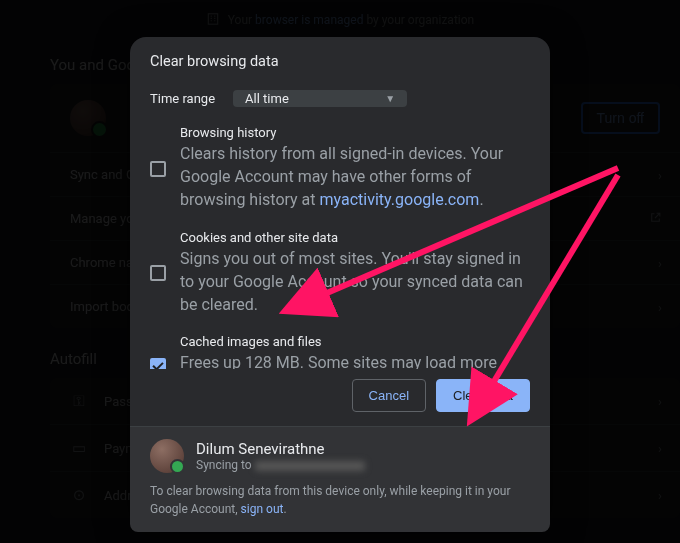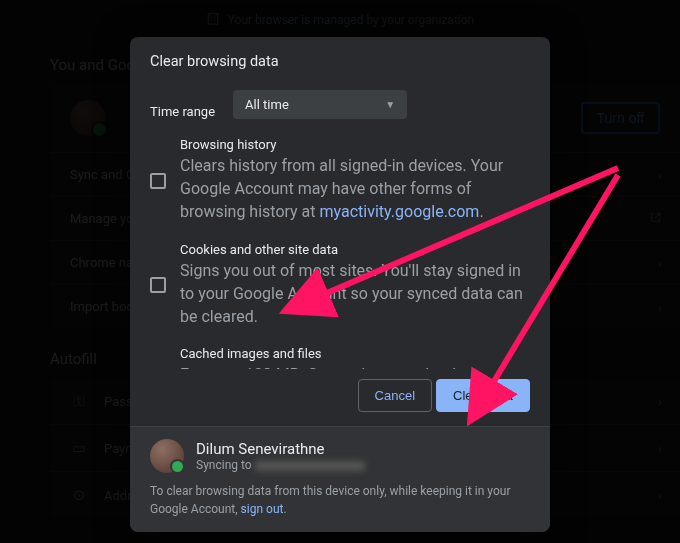--- a/index.html
+++ b/index.html
@@ -83,21 +83,21 @@
     background: rgba(0,0,0,0.55);
   }
 
   
   .dialog {
     position: absolute;
     left: 130px; top: 37px;
     width: 420px;
     height: 495px;
     background: #292a2d;
-    border-radius: 8px;
+    border-radius: 16px;
     box-shadow: 0 4px 32px rgba(0,0,0,0.6);
     display: flex;
     flex-direction: column;
     color: #e8eaed;
   }
   .dlg-title {
     font-size: 14.5px;
     color: #e8eaed;
     padding: 16px 20px 4px 20px;
   }
@@ -123,29 +123,29 @@
     position:absolute; left:0; right:0; bottom:-1px;
     height:2px; background:#8ab4f8;
   }
 
   .body {
     padding: 16px 20px 0 20px;
     flex: 1;
     overflow: hidden;
   }
   .time-row {
-    display: flex; align-items: flex-end; gap: 18px;
+    display: flex; align-items: center; gap: 18px;
     margin-bottom: 18px;
   }
   .time-label { font-size: 13px; color: #e8eaed; }
   .select {
     flex: none;
     background: #3c4043;
     border-radius: 4px;
-    padding: 7px 12px;
+    padding: 1px 12px;
     min-width: 150px;
     display: flex; align-items: center; justify-content: space-between;
     font-size: 13px; color: #e8eaed;
   }
   .select .caret { font-size: 10px; color: #9aa0a6; }
 
   .option {
     display: flex; gap: 14px;
     margin-bottom: 18px;
     align-items: center;
@@ -178,21 +178,21 @@
     margin-bottom: 2px;
   }
   .opt-desc {
     font-size: 16px;
     color: #9aa0a6;
     line-height: 1.45;
   }
   .linkish { color:#8ab4f8; }
 
   .actions {
-    display: flex; justify-content: flex-end; gap: 4px;
+    display: flex; justify-content: flex-end; gap: 10px;
     padding: 10px 20px 14px 0;
   }
   .btn {
     font-size: 13px;
     padding: 8px 16px;
     border-radius: 4px;
     border: 1px solid #5f6368;
     background: none;
     color: #8ab4f8;
   }

